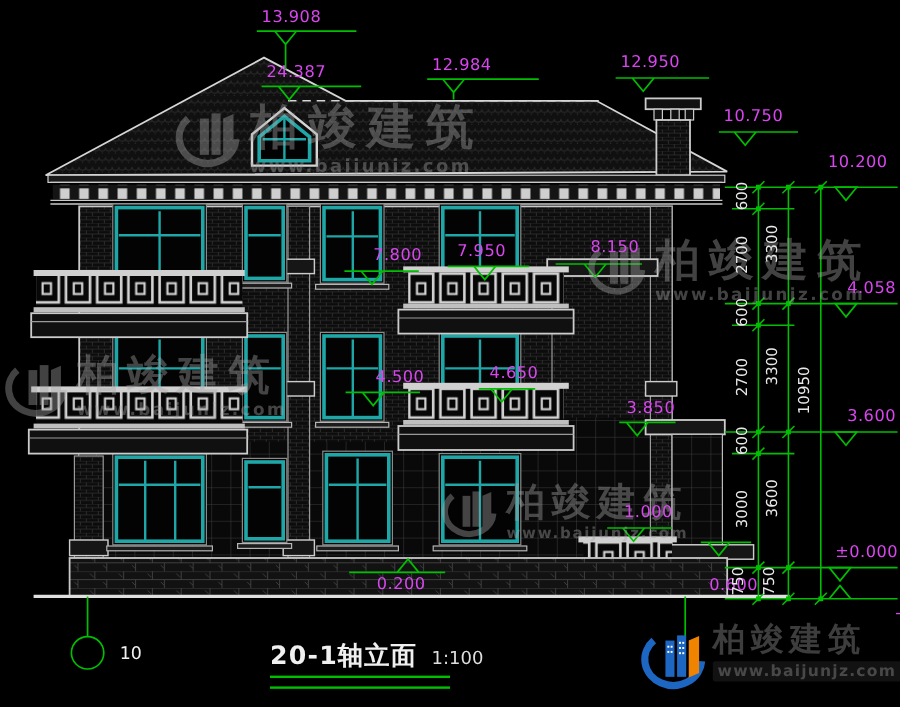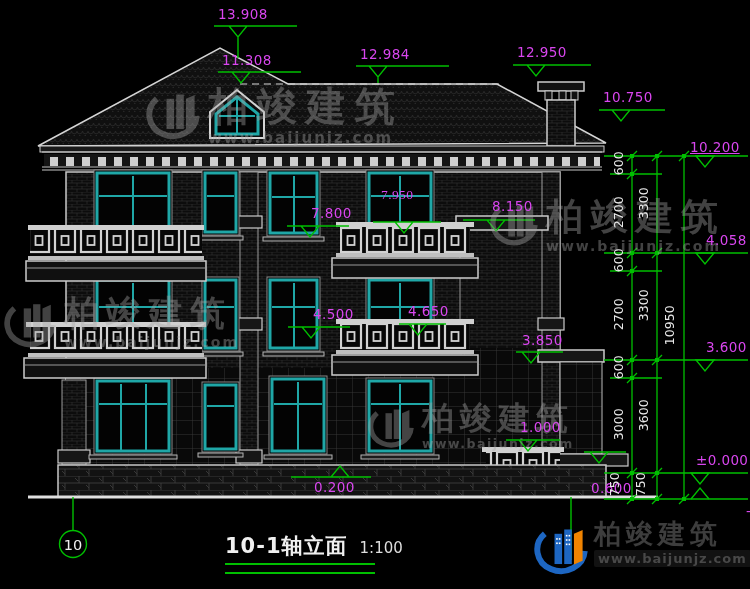--- a/index.html
+++ b/index.html
@@ -16,21 +16,21 @@
   .wm3 .wm-brand{font-size:35px;letter-spacing:7px;}  .wm3 .wm-url{font-size:14px;letter-spacing:2px;margin-top:2px;}
   .wm4 .wm-brand{font-size:32px;letter-spacing:6px;}  .wm4 .wm-url{font-size:12.5px;letter-spacing:1.5px;margin-top:1px;}
   .brandlogo{position:absolute;left:534px;top:520px;display:flex;align-items:flex-start;z-index:6;}
   .brandlogo svg{flex:none;margin-right:6px;}
   .bl-brand{font-size:27px;font-weight:bold;color:#3d3d3d;letter-spacing:5px;line-height:1.05;}
   .bl-url{font-size:13px;font-weight:bold;color:#484848;letter-spacing:1px;background:#121212;padding:1px 4px;border-radius:2px;margin-top:1px;display:inline-block;}
   .title-block{position:absolute;left:225px;top:532px;z-index:10;}
   .title-name{font-size:21px;font-weight:bold;color:#f0f0f0;letter-spacing:1px;}
   .title-scale{font-size:15px;color:#dedede;margin-left:12px;}
   .title-underline{margin-top:3px;width:150px;height:7px;border-top:2.5px solid #00bf00;border-bottom:2.5px solid #00bf00;}
-  .axis-lbl{position:absolute;left:61px;top:537px;width:24px;text-align:center;color:#f0f0f0;font-size:14.5px;z-index:10;}
+  .axis-lbl{position:absolute;left:61px;top:537px;width:24px;text-align:center;color:#f0f0f0;font-size:14.5px;z-index:10;padding-left:36px;}
 </style>
 </head>
 <body>
 
 <svg id="draw" width="750" height="589" viewBox="0 0 750 589">
   <defs>
     <pattern id="brick" width="10" height="6" patternUnits="userSpaceOnUse">
       <rect width="10" height="6" fill="#0c0c0c"></rect>
       <path d="M0,0H10 M0,3H10 M2,0V3 M7,3V6" stroke="#2e2e2e" stroke-width="0.7" fill="none"></path>
     </pattern>
@@ -328,29 +328,29 @@
   </svg>
   <div>
     <div class="wm-brand">柏竣建筑</div>
     <div class="wm-url">www.baijunjz.com</div>
   </div>
 </div>
 
 <span class="lbl" style="left:218px;top:8px;">13.908</span>
 <span class="lbl" style="left:360px;top:48px;">12.984</span>
 <span class="lbl" style="left:517px;top:46px;">12.950</span>
-<span class="lbl" style="left:222px;top:54px;">11.308</span>
+<span class="lbl" style="left:222px;top:54px;">24.387</span>
 <span class="lbl" style="left:603px;top:91px;">10.750</span>
-<span class="lbl" style="left:690px;top:141px;text-decoration:underline;">10.200</span>
+<span class="lbl" style="left:690px;top:129px;">10.200</span>
 <span class="lbl" style="left:706px;top:234px;">4.058</span>
 <span class="lbl" style="left:706px;top:341px;">3.600</span>
 <span class="lbl" style="left:696px;top:454px;">±0.000</span>
 <span class="lbl" style="left:698px;top:505px;margin-left:48px;">-0.750</span>
 <span class="lbl" style="left:311px;top:207px;">7.800</span>
-<span class="lbl" style="left:381px;top:188px;font-family:Liberation Serif, serif;">7.950</span>
+<span class="lbl" style="left:381px;top:203px;">7.950</span>
 <span class="lbl" style="left:492px;top:200px;">8.150</span>
 <span class="lbl" style="left:313px;top:308px;text-align:center;">4.500</span>
 <span class="lbl" style="left:408px;top:305px;">4.650</span>
 <span class="lbl" style="left:522px;top:334px;">3.850</span>
 <span class="lbl" style="left:520px;top:421px;">1.000</span>
 <span class="lbl" style="left:591px;top:434px;margin-top:48px;">0.600</span>
 <span class="lbl" style="left:314px;top:481px;">0.200</span>
 
 <span class="vlbl" style="left:587px;top:157px;">600</span>
 <span class="vlbl" style="left:587px;top:206px;">2700</span>
@@ -361,21 +361,21 @@
 <span class="vlbl" style="left:583px;top:478px;">750</span>
 <span class="vlbl" style="left:612px;top:197px;">3300</span>
 <span class="vlbl" style="left:612px;top:299px;">3300</span>
 <span class="vlbl" style="left:612px;top:409px;">3600</span>
 <span class="vlbl" style="left:609px;top:478px;">750</span>
 <span class="vlbl" style="left:638px;top:319px;">10950</span>
 
 <span class="axis-lbl">10</span>
 
 <div class="title-block">
-  <span class="title-name">10-1轴立面</span><span class="title-scale">1:100</span>
+  <span class="title-name">20-1轴立面</span><span class="title-scale">1:100</span>
   <div class="title-underline"></div>
 </div>
 
 <div class="brandlogo">
   <svg width="54" height="60" viewBox="0 0 100 100">
     <path d="M20,20 A44,40 0 1 0 94,52" stroke="#1d66c2" stroke-width="11" fill="none"></path>
     <rect x="38" y="20" width="14" height="56" fill="#1d66c2"></rect>
     <rect x="56" y="12" width="14" height="64" fill="#1d66c2"></rect>
     <path d="M74,20 L90,13 L90,70 L74,77 Z" fill="#f08300"></path>
     <g fill="#ffffff">

